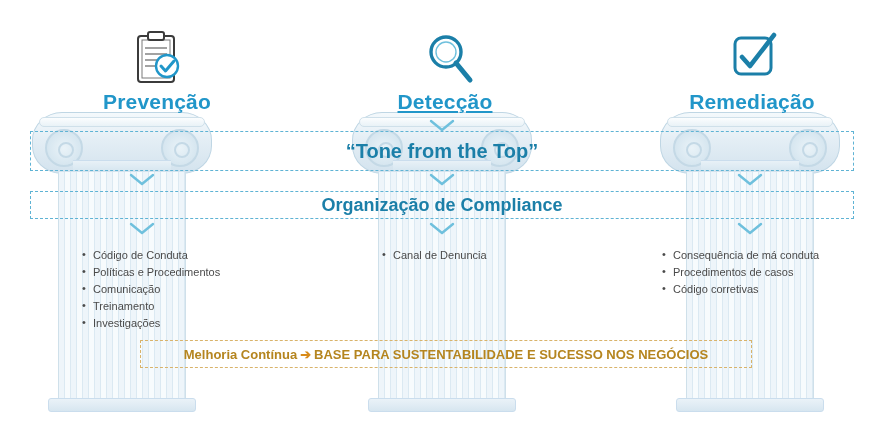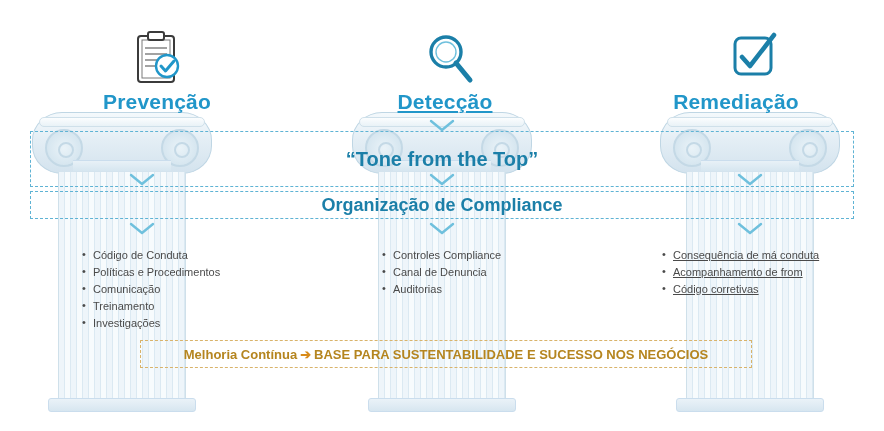--- a/index.html
+++ b/index.html
@@ -122,35 +122,35 @@
     top: 90px;
     width: 240px;
     text-align: center;
     font-size: 21px;
     font-weight: bold;
     color: #2196c9;
     letter-spacing: .2px;
   }
   .title-prev { left: 37px; }
   .title-det  { left: 325px; text-decoration: underline; }
-  .title-rem  { left: 616px; }
+  .title-rem  { left: 632px; }
 
   
   .banner {
     position: absolute;
     box-sizing: border-box;
     border: 1px dashed #5fb3d4;
     background: transparent;
     display: flex;
     align-items: center;
     justify-content: center;
   }
   #banner-tone {
     left: 30px; top: 131px;
-    width: 824px; height: 56px;
+    width: 824px; height: 40px;
   }
   #banner-tone .txt {
     font-size: 20px;
     font-weight: bold;
     color: #1b7fa8;
   }
   #banner-org {
     left: 30px; top: 191px;
     width: 824px; height: 28px;
   }
@@ -192,21 +192,21 @@
   .bullets ul { margin: 0; padding: 0; list-style: none; }
   .bullets li { position: relative; padding-left: 11px; white-space: nowrap; }
   .bullets li::before {
     content: "•";
     position: absolute;
     left: 0; top: -1px;
     color: #4a4a4a;
   }
   .bul-prev { left: 82px; }
   .bul-det  { left: 382px; }
-  .bul-rem  { left: 662px; text-decoration: underline; }
+  .bul-rem  { left: 662px; }
 </style>
 </head>
 <body>
 
 <div id="stage">
 
   <div class="column col-prev">
     <div class="capital">
       <div class="abacus"></div>
       <div class="scroll-l"></div>
@@ -323,30 +323,28 @@
       <li>Código de Conduta</li>
       <li>Políticas e Procedimentos</li>
       <li>Comunicação</li>
       <li>Treinamento</li>
       <li>Investigações</li>
     </ul>
   </div>
 
   <div class="bullets bul-det">
     <ul>
-      <li>Controles Compliance</li>
       <li>Canal de Denuncia</li>
-      <li>Auditorias</li>
     </ul>
   </div>
 
   <div class="bullets bul-rem">
     <ul>
       <li>Consequência de má conduta</li>
-      <li>Acompanhamento de from</li>
+      <li>Procedimentos de casos</li>
       <li>Código corretivas</li>
     </ul>
   </div>
 
   <div class="banner" id="banner-melhoria">
     <span class="txt"><span class="lead">Melhoria Contínua</span><span class="arrow">➔</span><span>BASE PARA SUSTENTABILIDADE E SUCESSO NOS NEGÓCIOS</span></span>
   </div>
 
 </div>
 

